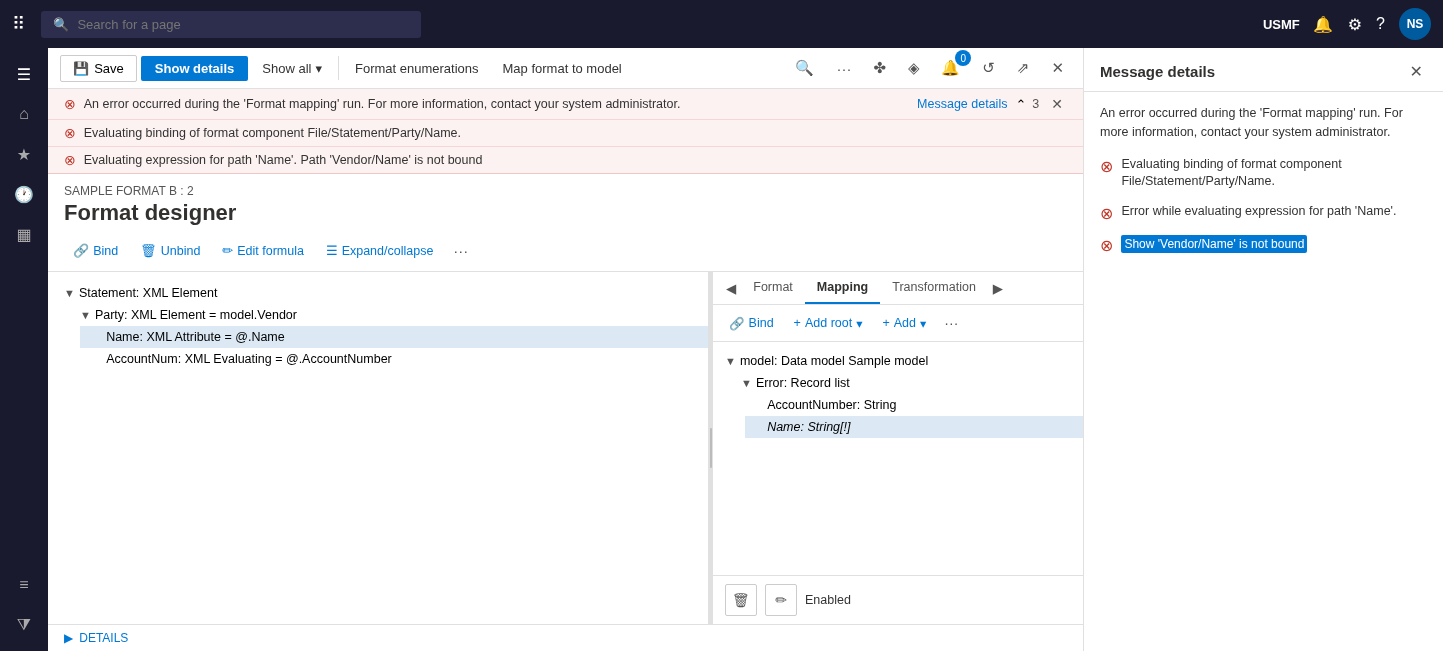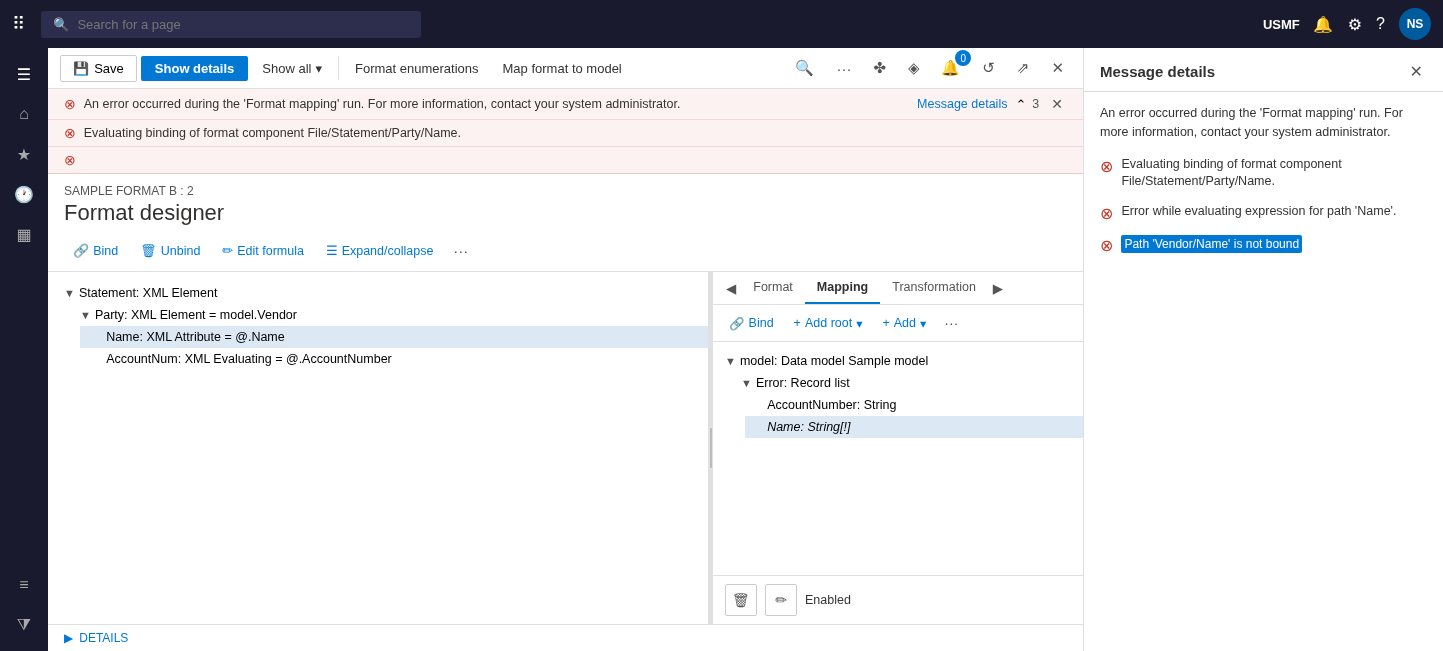--- a/index.html
+++ b/index.html
@@ -131,21 +131,21 @@
 
     
     .designer-area {
       flex: 1;
       display: flex;
       flex-direction: column;
       overflow: hidden;
     }
     .designer-header { padding: 10px 16px 0; }
     .sample-label { font-size: 12px; color: #555; margin-bottom: 2px; }
-    .designer-title { font-size: 22px; font-weight: 400; color: #323130; margin-bottom: 8px; }
+    .designer-title { font-size: 22px; font-weight: 700; color: #323130; margin-bottom: 8px; }
 
     
     .designer-toolbar {
       display: flex; align-items: center; padding: 4px 16px 8px;
       gap: 4px; border-bottom: 1px solid #e0e0e0; flex-shrink: 0;
     }
     .dt-btn {
       display: flex; align-items: center; gap: 4px;
       padding: 4px 9px; background: transparent; border: none;
       cursor: pointer; font-size: 12.5px; color: #0078d4; border-radius: 2px;
@@ -350,20 +350,21 @@
           <span class="error-count">3</span>
         </div>
         <button class="close-btn-small">✕</button>
       </div>
       <div class="error-row">
         <span class="error-icon">⊗</span>
         <span class="error-text">Evaluating binding of format component File/Statement/Party/Name.</span>
       </div>
       <div class="error-row">
         <span class="error-icon">⊗</span>
+        <span class="error-text">Evaluating expression for path 'Name'.  Path 'Vendor/Name' is not bound</span>
       </div>
     </div>
 
     <div class="designer-area">
       <div class="designer-header">
         <div class="sample-label">SAMPLE FORMAT B : 2</div>
         <div class="designer-title">Format designer</div>
       </div>
 
       <div class="designer-toolbar">
@@ -483,18 +484,18 @@
       <div class="msg-error-item">
         <span class="msg-error-icon">⊗</span>
         <span class="msg-error-text">Evaluating binding of format component File/Statement/Party/Name.</span>
       </div>
       <div class="msg-error-item">
         <span class="msg-error-icon">⊗</span>
         <span class="msg-error-text">Error while evaluating expression for path 'Name'.</span>
       </div>
       <div class="msg-error-item">
         <span class="msg-error-icon">⊗</span>
-        <span class="msg-error-text msg-error-highlight">Path 'Vendor/Name' is not bound</span>
+        <span class="msg-error-text msg-error-highlight">Show 'Vendor/Name' is not bound</span>
       </div>
     </div>
   </div>
 
 </div>
 
 </body></html>

